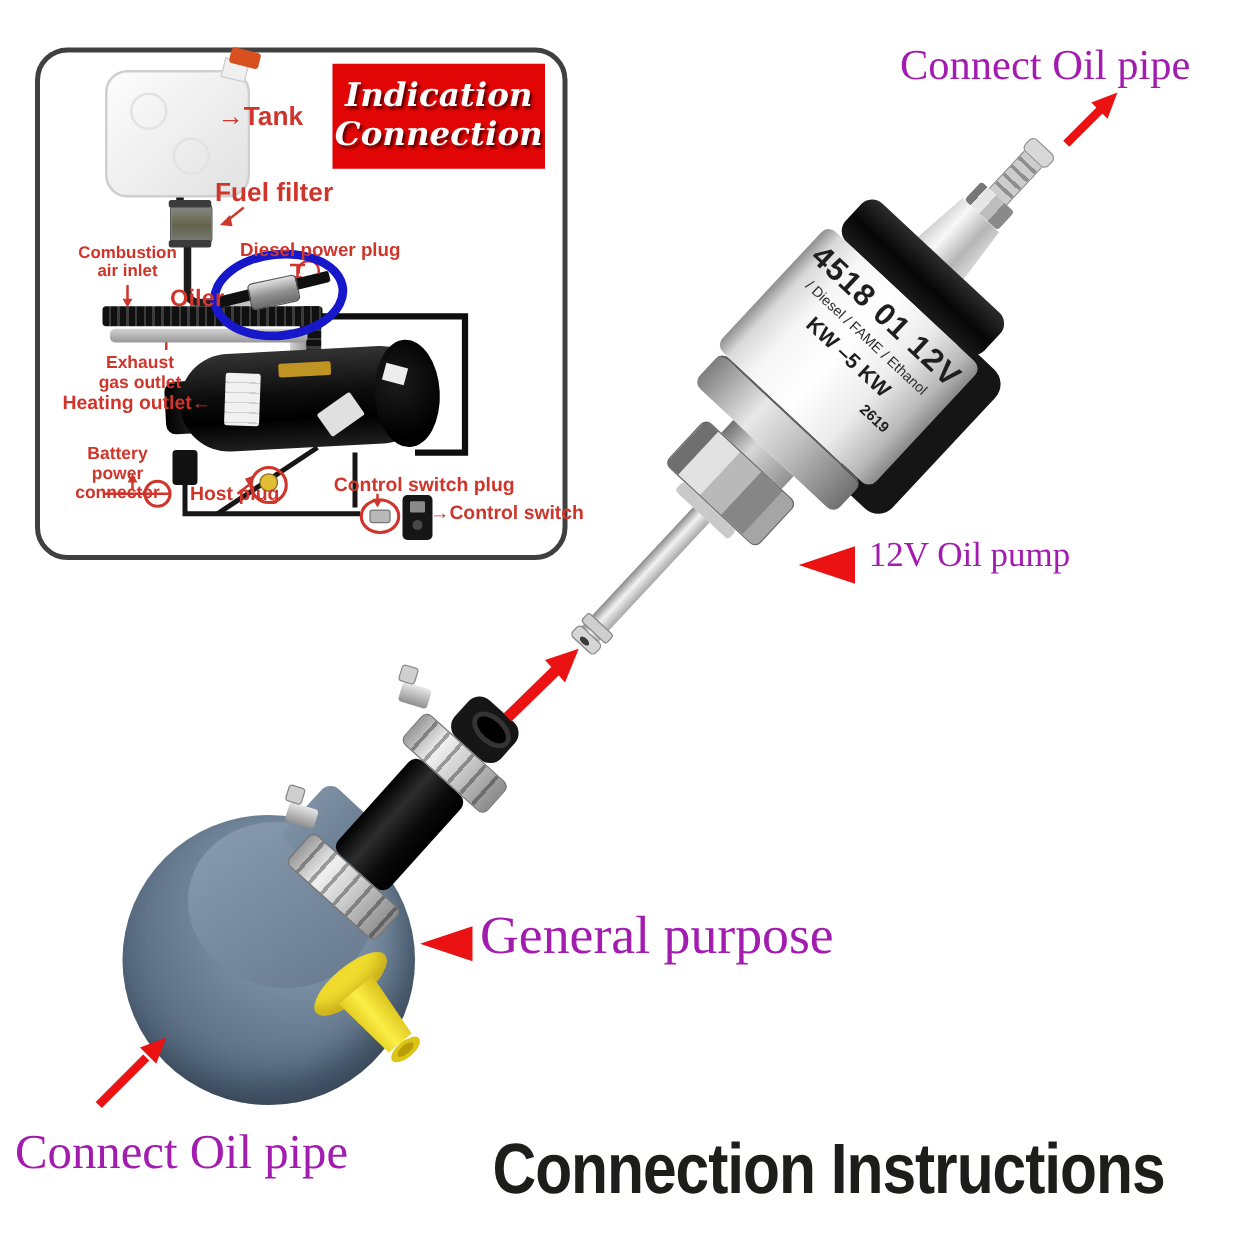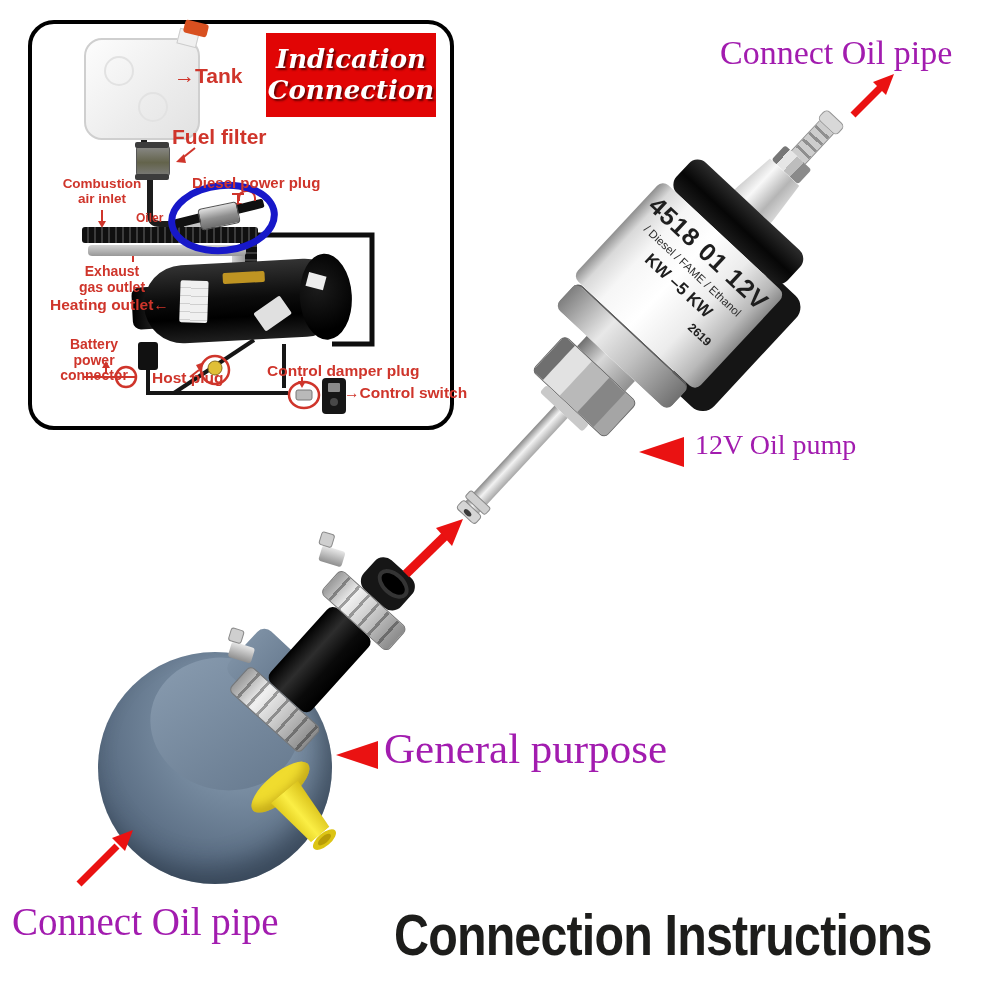--- a/index.html
+++ b/index.html
@@ -9,22 +9,22 @@
   
   .red-label{position:absolute;color:#a21caf;white-space:nowrap;font-family:Liberation Serif, serif;}
   .lbl-connect-top{left:720px;top:34px;font-size:34px;}
   .lbl-oil-pump{left:695px;top:429px;font-size:28px;}
   .lbl-damper{left:384px;top:722px;font-size:43px;line-height:53px;}
   .lbl-connect-bottom{left:12px;top:899px;font-size:39px;}
   .footer-title{position:absolute;left:394px;top:902px;font-size:57px;font-weight:bold;color:#1d1d1b;
                 transform:scaleX(.85);transform-origin:left top;white-space:nowrap;letter-spacing:-1px;}
 
   
-  .inset{position:absolute;left:28px;top:20px;width:418px;height:402px;background:#fff;
-         border:4px solid #000000;border-radius:26px;}
+  .inset{position:absolute;left:28px;top:38px;width:418px;height:402px;background:#fff;
+         border:4px solid #404040;border-radius:26px;}
   .inset-svg{position:absolute;left:0;top:0;width:418px;height:402px;}
   .banner{position:absolute;left:234px;top:9px;width:170px;height:84px;background:#e10505;
           display:flex;flex-direction:column;align-items:center;justify-content:center;
           font-family:"DejaVu Serif",serif;font-style:italic;font-weight:bold;color:#fff;
           font-size:26px;line-height:1.2;text-shadow:2px 2px 2px rgba(60,0,0,.75);}
   .ins-lbl{position:absolute;color:#cf352b;font-weight:bold;white-space:nowrap;}
   .ins-center{text-align:center;white-space:normal;}
   .tank{position:absolute;left:52px;top:14px;width:112px;height:98px;border-radius:18px;
         background:linear-gradient(135deg,#fdfdfd,#ececec 60%,#e2e2e2);border:2px solid #cfcfcf;}
   .tank-dimple{position:absolute;border:2px solid #e2e2e2;border-radius:50%;}
@@ -213,26 +213,26 @@
     <div class="batt-box"></div>
     <div class="switch">
       <div class="switch-screen"></div>
       <div class="switch-btn"></div>
     </div>
 
     <div class="ins-lbl" style="left:142px;top:40px;font-size:21px;"><span>→</span><span>Tank</span></div>
     <div class="ins-lbl" style="left:140px;top:101px;font-size:21px;">Fuel filter</div>
     <div class="ins-lbl ins-center" style="left:24px;top:152px;width:92px;font-size:13.5px;line-height:15px;"><span>Combustion</span><br><span>air inlet</span></div>
     <div class="ins-lbl" style="left:160px;top:150px;font-size:15px;">Diesel power plug</div>
-    <div class="ins-lbl" style="left:104px;top:187px;font-size:12px;">Oiler</div>
+    <div class="ins-lbl" style="left:104px;top:187px;font-size:19px;">Oiler</div>
     <div class="ins-lbl ins-center" style="left:36px;top:240px;width:88px;font-size:14px;line-height:15.5px;"><span>Exhaust</span><br><span>gas outlet</span></div>
     <div class="ins-lbl" style="left:18px;top:272px;font-size:15.5px;"><span>Heating outlet</span><span>←</span></div>
     <div class="ins-lbl ins-center" style="left:18px;top:313px;width:88px;font-size:14px;line-height:15.5px;text-align:center;"><span>Battery power</span><br><span>connector</span></div>
     <div class="ins-lbl" style="left:120px;top:345px;font-size:15.5px;">Host plug</div>
-    <div class="ins-lbl" style="left:235px;top:338px;font-size:15.5px;">Control damper plug</div>
+    <div class="ins-lbl" style="left:235px;top:338px;font-size:15.5px;">Control switch plug</div>
     <div class="ins-lbl" style="left:312px;top:360px;font-size:15.5px;"><span>→</span><span>Control switch</span></div>
 
     <div class="banner">
       <span>Indication</span>
       <span>Connection</span>
     </div>
   </div>
 
   <div class="pump">
     <div class="pump-bracket"></div>

